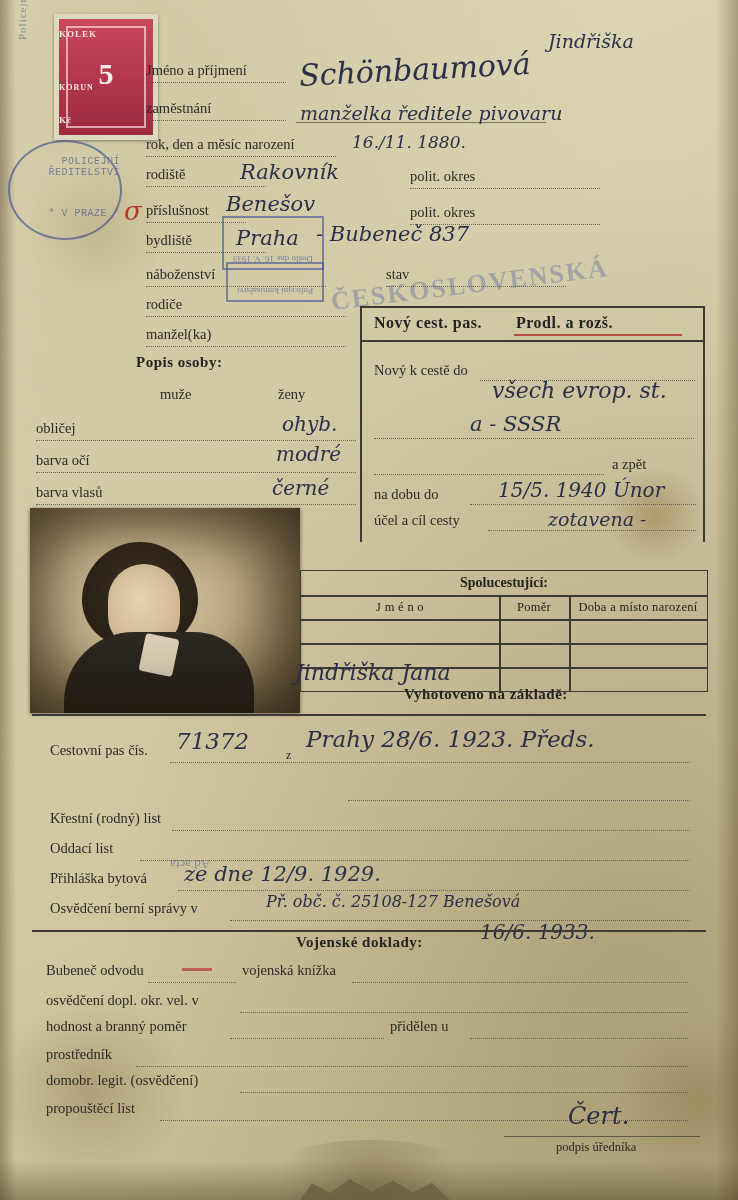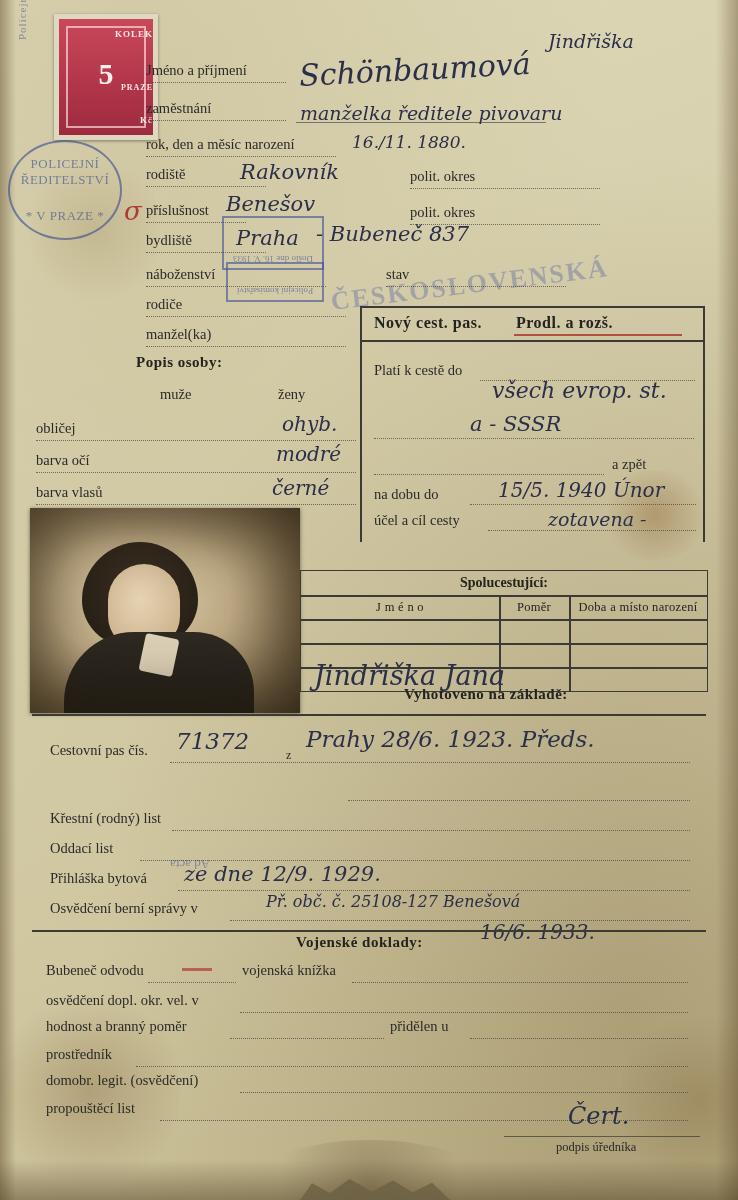--- a/index.html
+++ b/index.html
@@ -39,28 +39,28 @@
 
   
   #stamp{
     position:absolute;left:54px;top:14px;width:94px;height:116px;
     background:linear-gradient(180deg,#c9485a,#b2364a 55%,#9d2b3e);
     border:5px solid #ddd8c0;
     box-shadow:0 1px 3px rgba(0,0,0,.4);
     overflow:hidden;
   }
   #stamp .inner{position:absolute;inset:7px;border:2px solid rgba(255,230,230,.65);}
-  #stamp .txt{position:absolute;width:100%;text-align:right;color:#f6e9e6;font-size:9px;letter-spacing:1px;font-weight:bold;}
+  #stamp .txt{position:absolute;width:100%;text-align:left;color:#f6e9e6;font-size:9px;letter-spacing:1px;font-weight:bold;}
   #stamp .big{position:absolute;width:100%;text-align:center;color:#fbeeea;font-size:30px;font-weight:bold;top:38px;}
   #stamp .bot{bottom:10px;}
   #stamp .mid{top:64px;font-size:8px;}
 
   
   .cstamp{position:absolute;border:2px solid #3a4d8f;border-radius:50%;opacity:.62;color:#3a4d8f;}
-  .cstamp .ct{position:absolute;width:100%;text-align:center;font-size:13px;letter-spacing:.5px;}
+  .cstamp .ct{position:absolute;width:100%;text-align:right;font-size:10px;letter-spacing:.5px;font-family:Liberation Mono, monospace;}
 
   
   .rstamp{position:absolute;border:2px solid #3f4f96;color:#3f4f96;opacity:.6;font-size:9px;line-height:12px;text-align:center;padding:3px 4px;}
   .bluetxt{position:absolute;color:#41528f;opacity:.55;}
 
   
   .diag{position:absolute;color:#4a5aa0;opacity:.35;font-size:26px;letter-spacing:2px;font-weight:bold;transform:rotate(-7deg);white-space:nowrap;}
 
   
   #photo{position:absolute;left:30px;top:508px;width:270px;height:205px;background:#2b2a26;box-shadow:0 1px 4px rgba(0,0,0,.5);overflow:hidden;}
@@ -93,21 +93,21 @@
   <div class="blotch b5"></div>
   <div class="edge-left"></div>
   <div class="edge-right"></div>
   <div class="edge-bottom"></div>
   <div class="tear"></div>
 
   <div id="stamp">
     <div class="inner"></div>
     <div class="txt" style="top:10px">KOLEK</div>
     <div class="big">5</div>
-    <div class="txt mid">PRAZE</div>
+    <div class="txt mid">KORUN</div>
     <div class="txt bot">Kč</div>
   </div>
 
   <div class="cstamp" style="left:8px;top:140px;width:110px;height:96px;">
     <div class="ct" style="top:14px">POLICEJNÍ ŘEDITELSTVÍ</div>
     <div class="ct" style="top:66px">* V PRAZE *</div>
   </div>
 
   <div class="bluetxt" style="left:16px;top:40px;font-size:11px;transform:rotate(-90deg);transform-origin:left top;letter-spacing:1px;">Policejní ředitelství v Praze</div>
 
@@ -176,21 +176,21 @@
 
   <div class="line" style="left:360px;top:306px;width:1.5px;height:236px"></div>
 
   <div class="line" style="left:360px;top:306px;width:345px;height:1.5px"></div>
   <div class="line" style="left:360px;top:340px;width:345px;height:1.5px"></div>
   <div class="line" style="left:703px;top:306px;width:1.5px;height:236px"></div>
   <div class="lblb" style="left:374px;top:314px;font-size:16px">Nový cest. pas.</div>
   <div class="lblb" style="left:516px;top:314px;font-size:16px">Prodl. a rozš.</div>
   <div class="redline" style="left:514px;top:334px;width:168px"></div>
 
-  <div class="lbl" style="left:374px;top:362px">Platí k cestě do</div>
+  <div class="lbl" style="left:374px;top:362px">Nový k cestě do</div>
   <div class="dots" style="left:480px;top:380px;width:215px"></div>
   <div class="hw" style="left:492px;top:378px;font-size:22px">všech evrop. st.</div>
   <div class="hw" style="left:470px;top:412px;font-size:21px">a - SSSR</div>
   <div class="dots" style="left:374px;top:438px;width:320px"></div>
 
   <div class="lbl" style="left:612px;top:456px">a zpět</div>
   <div class="dots" style="left:374px;top:474px;width:230px"></div>
 
   <div class="lbl" style="left:374px;top:486px">na dobu do</div>
   <div class="dots" style="left:470px;top:504px;width:226px"></div>
@@ -214,21 +214,21 @@
     <div class="hline" style="left:0;top:24px;width:406px"></div>
     <div class="hline" style="left:0;top:48px;width:406px"></div>
     <div class="hline" style="left:0;top:72px;width:406px"></div>
     <div class="hline" style="left:0;top:96px;width:406px"></div>
     <div class="vline" style="left:198px;top:24px;height:96px"></div>
     <div class="vline" style="left:268px;top:24px;height:96px"></div>
     <div class="cellhdr" style="left:0;top:29px;width:198px">J m é n o</div>
     <div class="cellhdr" style="left:198px;top:29px;width:70px">Poměr</div>
     <div class="cellhdr" style="left:268px;top:29px;width:138px">Doba a místo narození</div>
   </div>
-  <div class="hw" style="left:314px;top:660px;font-size:27px">Jindřiška Jana</div>
+  <div class="hw" style="left:295px;top:660px;font-size:22px">Jindřiška Jana</div>
 
   <div class="line" style="left:32px;top:714px;width:674px;height:1.5px"></div>
   <div class="lblb" style="left:404px;top:686px;font-size:15px">Vyhotoveno na základě:</div>
 
   <div class="lbl" style="left:50px;top:742px">Cestovní pas čís.</div>
   <div class="dots" style="left:170px;top:762px;width:520px"></div>
   <div class="hw" style="left:176px;top:728px;font-size:23px">71372</div>
   <div class="lbl" style="left:286px;top:748px;font-size:12px">z</div>
   <div class="hw" style="left:306px;top:726px;font-size:23px">Prahy 28/6. 1923. Předs.</div>
 

